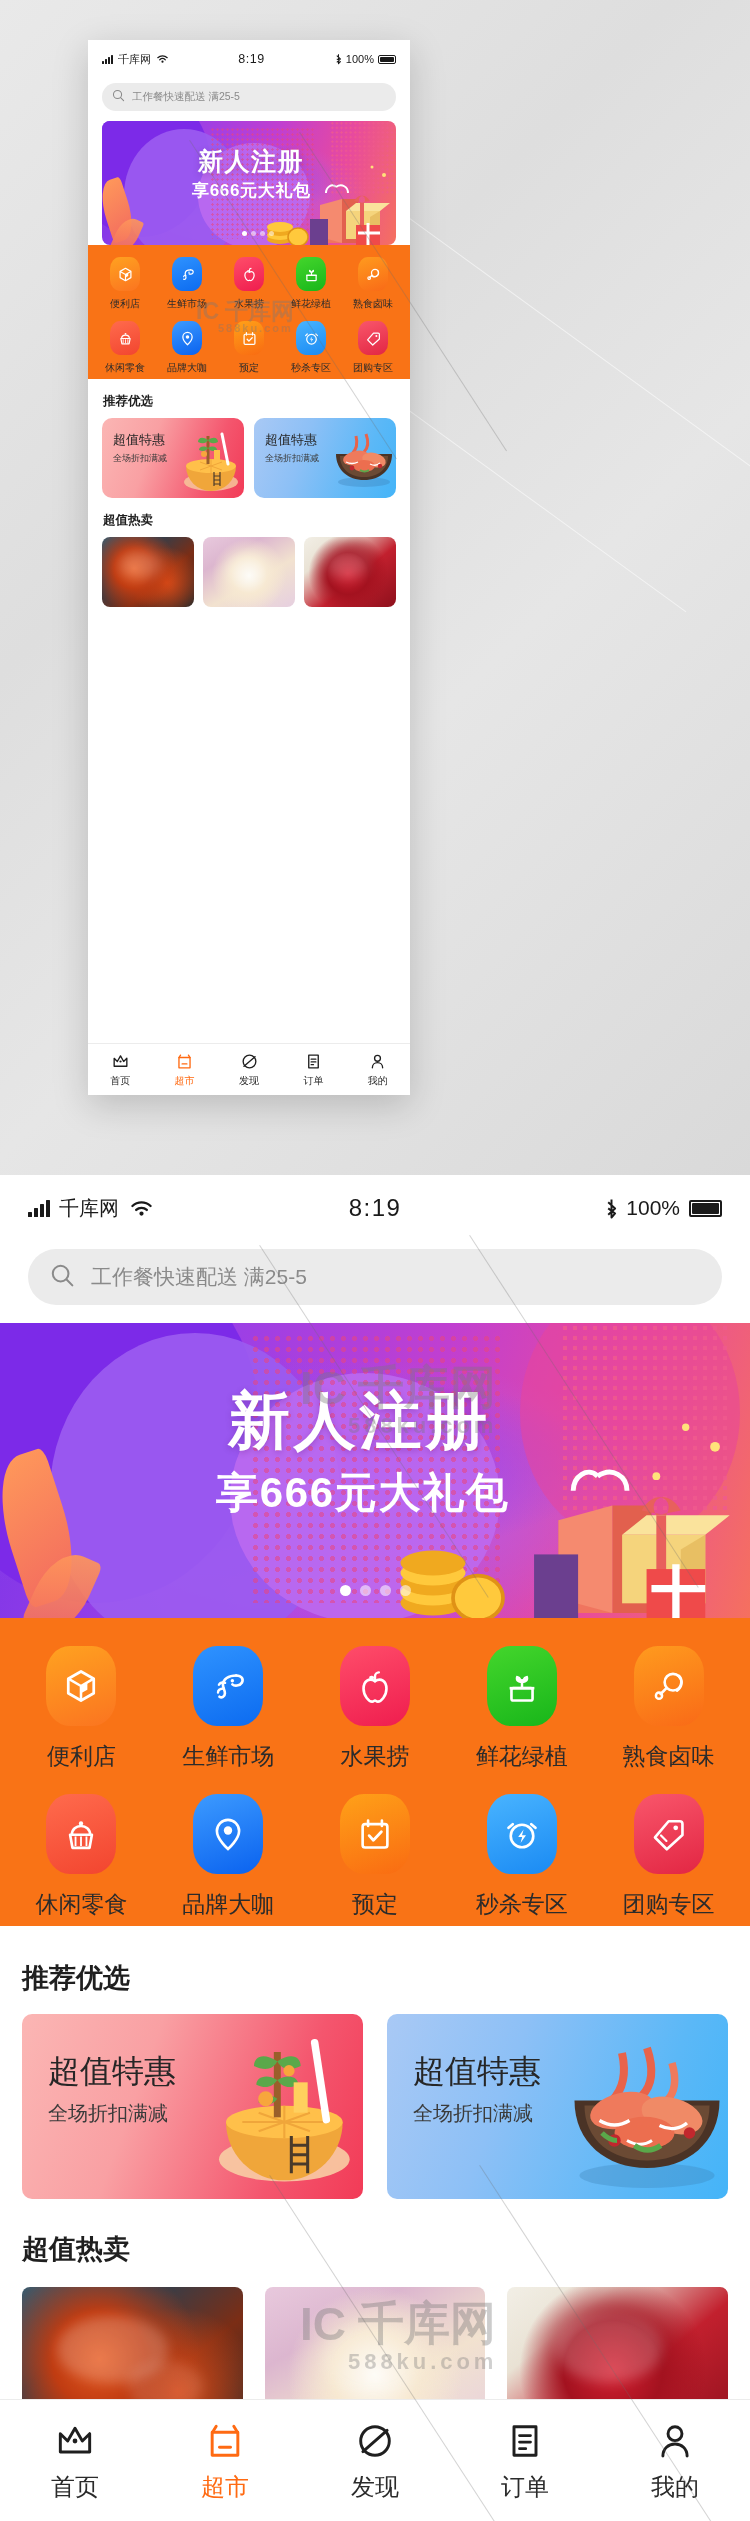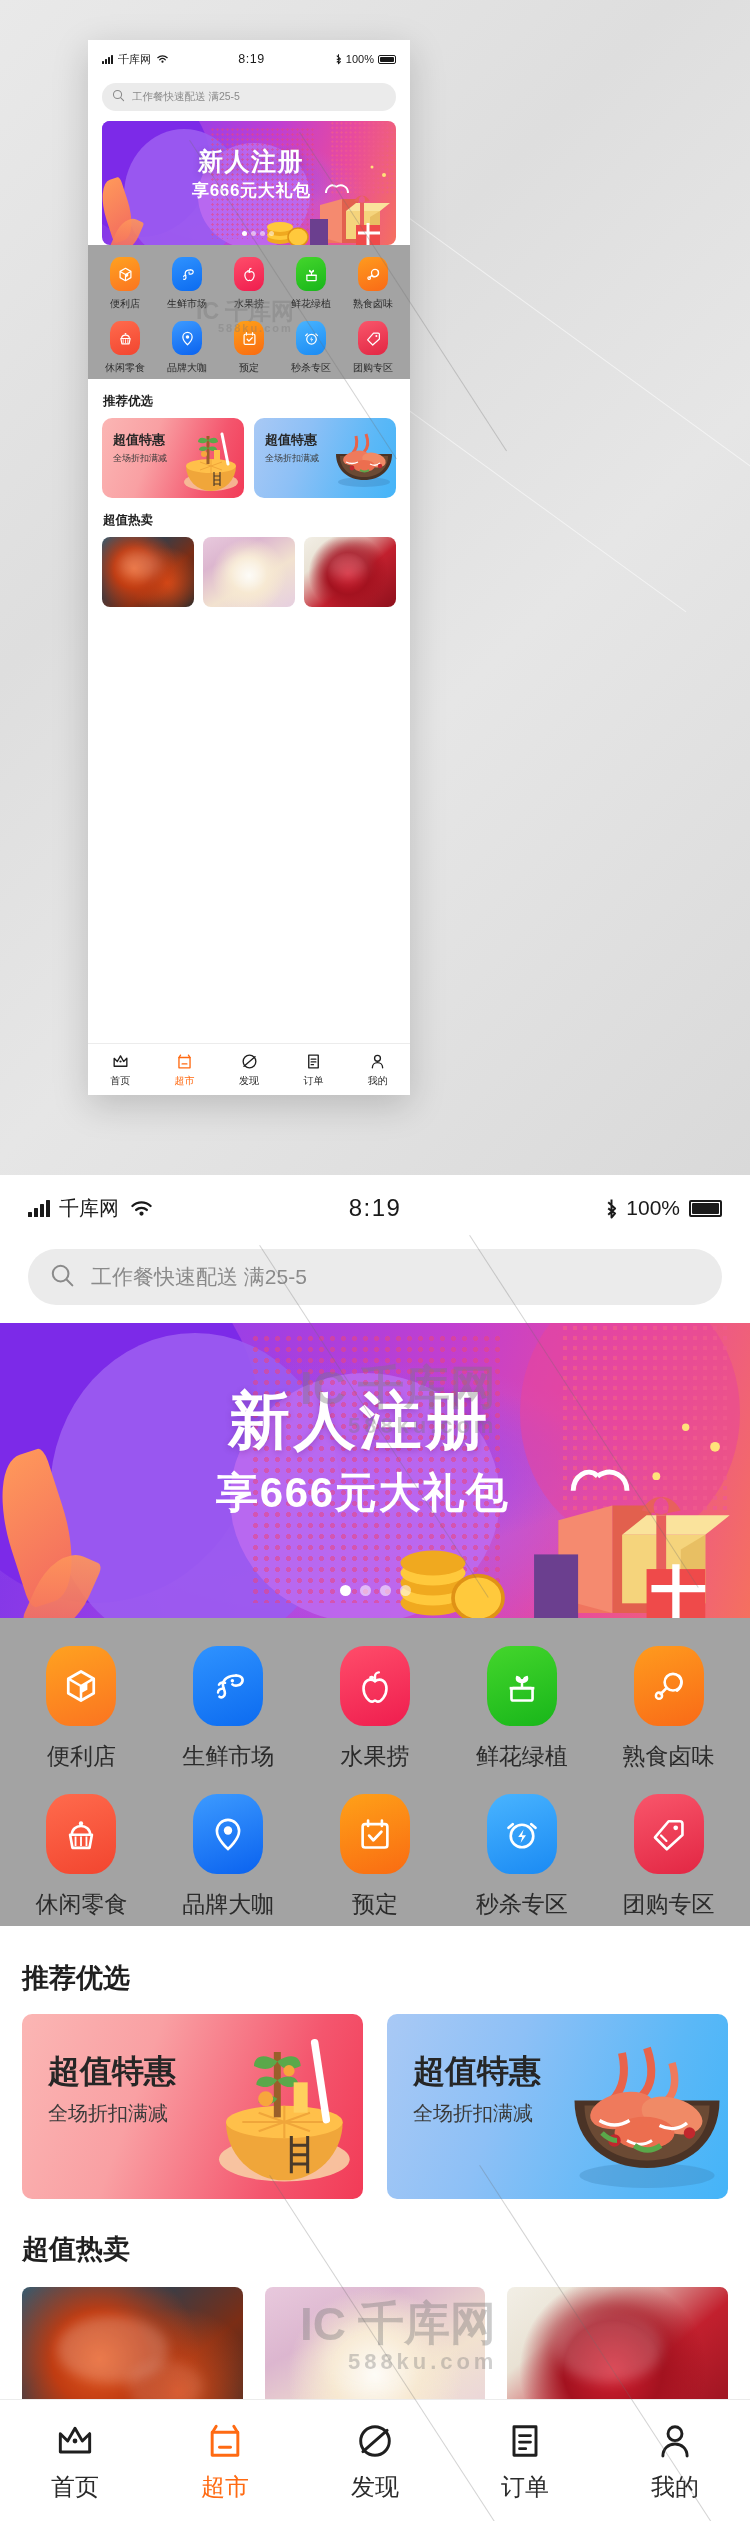--- a/index.html
+++ b/index.html
@@ -74,35 +74,35 @@
     -webkit-text-stroke:0px; white-space:nowrap; }
   .b-dotsnav { position:absolute; display:flex; }
   .b-dotsnav i { display:block; border-radius:50%; background:rgba(255,255,255,.55); }
   .b-dotsnav i.on { background:#fff; }
 
   .leaf { position:absolute; background:linear-gradient(160deg,#ff9a5a,#f2685f); border-radius:60% 10% 60% 10%; }
   .gifts { position:absolute; }
   .coins { position:absolute; }
 
   
-  .grid { display:flex; flex-wrap:wrap; background:#a3a3a3; }
+  .grid { display:flex; flex-wrap:wrap; background:#f97316; }
   .cell { display:flex; flex-direction:column; align-items:center; width:20%; }
   .cico { border-radius:34%; display:flex; align-items:center; justify-content:center; }
   .cico svg { display:block; }
   .clab { color:#2b2b2b; white-space:nowrap; }
 
   
   .sect { color:#1f1f1f; font-weight:700; }
 
   
   .promos { display:flex; }
   .promo { position:relative; border-radius:10px; overflow:hidden; }
   .promo.pink { background:linear-gradient(110deg,#fbb6b4 0%,#f9a0a3 35%,#f4566e 75%,#f23b57 100%); }
   .promo.blue { background:linear-gradient(110deg,#a9c9f5 0%,#8dc0f6 35%,#5bb8f7 75%,#44b4f8 100%); }
-  .promo .pt { position:absolute; color:#262626; font-weight:700; }
+  .promo .pt { position:absolute; color:#262626; font-weight:400; }
   .promo .ps { position:absolute; color:#3b3b3b; }
   .promo .art { position:absolute; }
 
   
   .hotrow { display:flex; }
   .hotcard { border-radius:8px; overflow:hidden; position:relative; }
   .hot1 { background:
       radial-gradient(circle at 35% 45%, #e6591f 0%, #c03c12 28%, rgba(192,60,18,0) 60%),
       radial-gradient(circle at 70% 65%, #d94b18 0%, rgba(217,75,24,0) 45%),
       linear-gradient(140deg,#3f5a6b 0%,#2c4050 30%,#7b2d15 62%,#2a2a2a 100%); }

